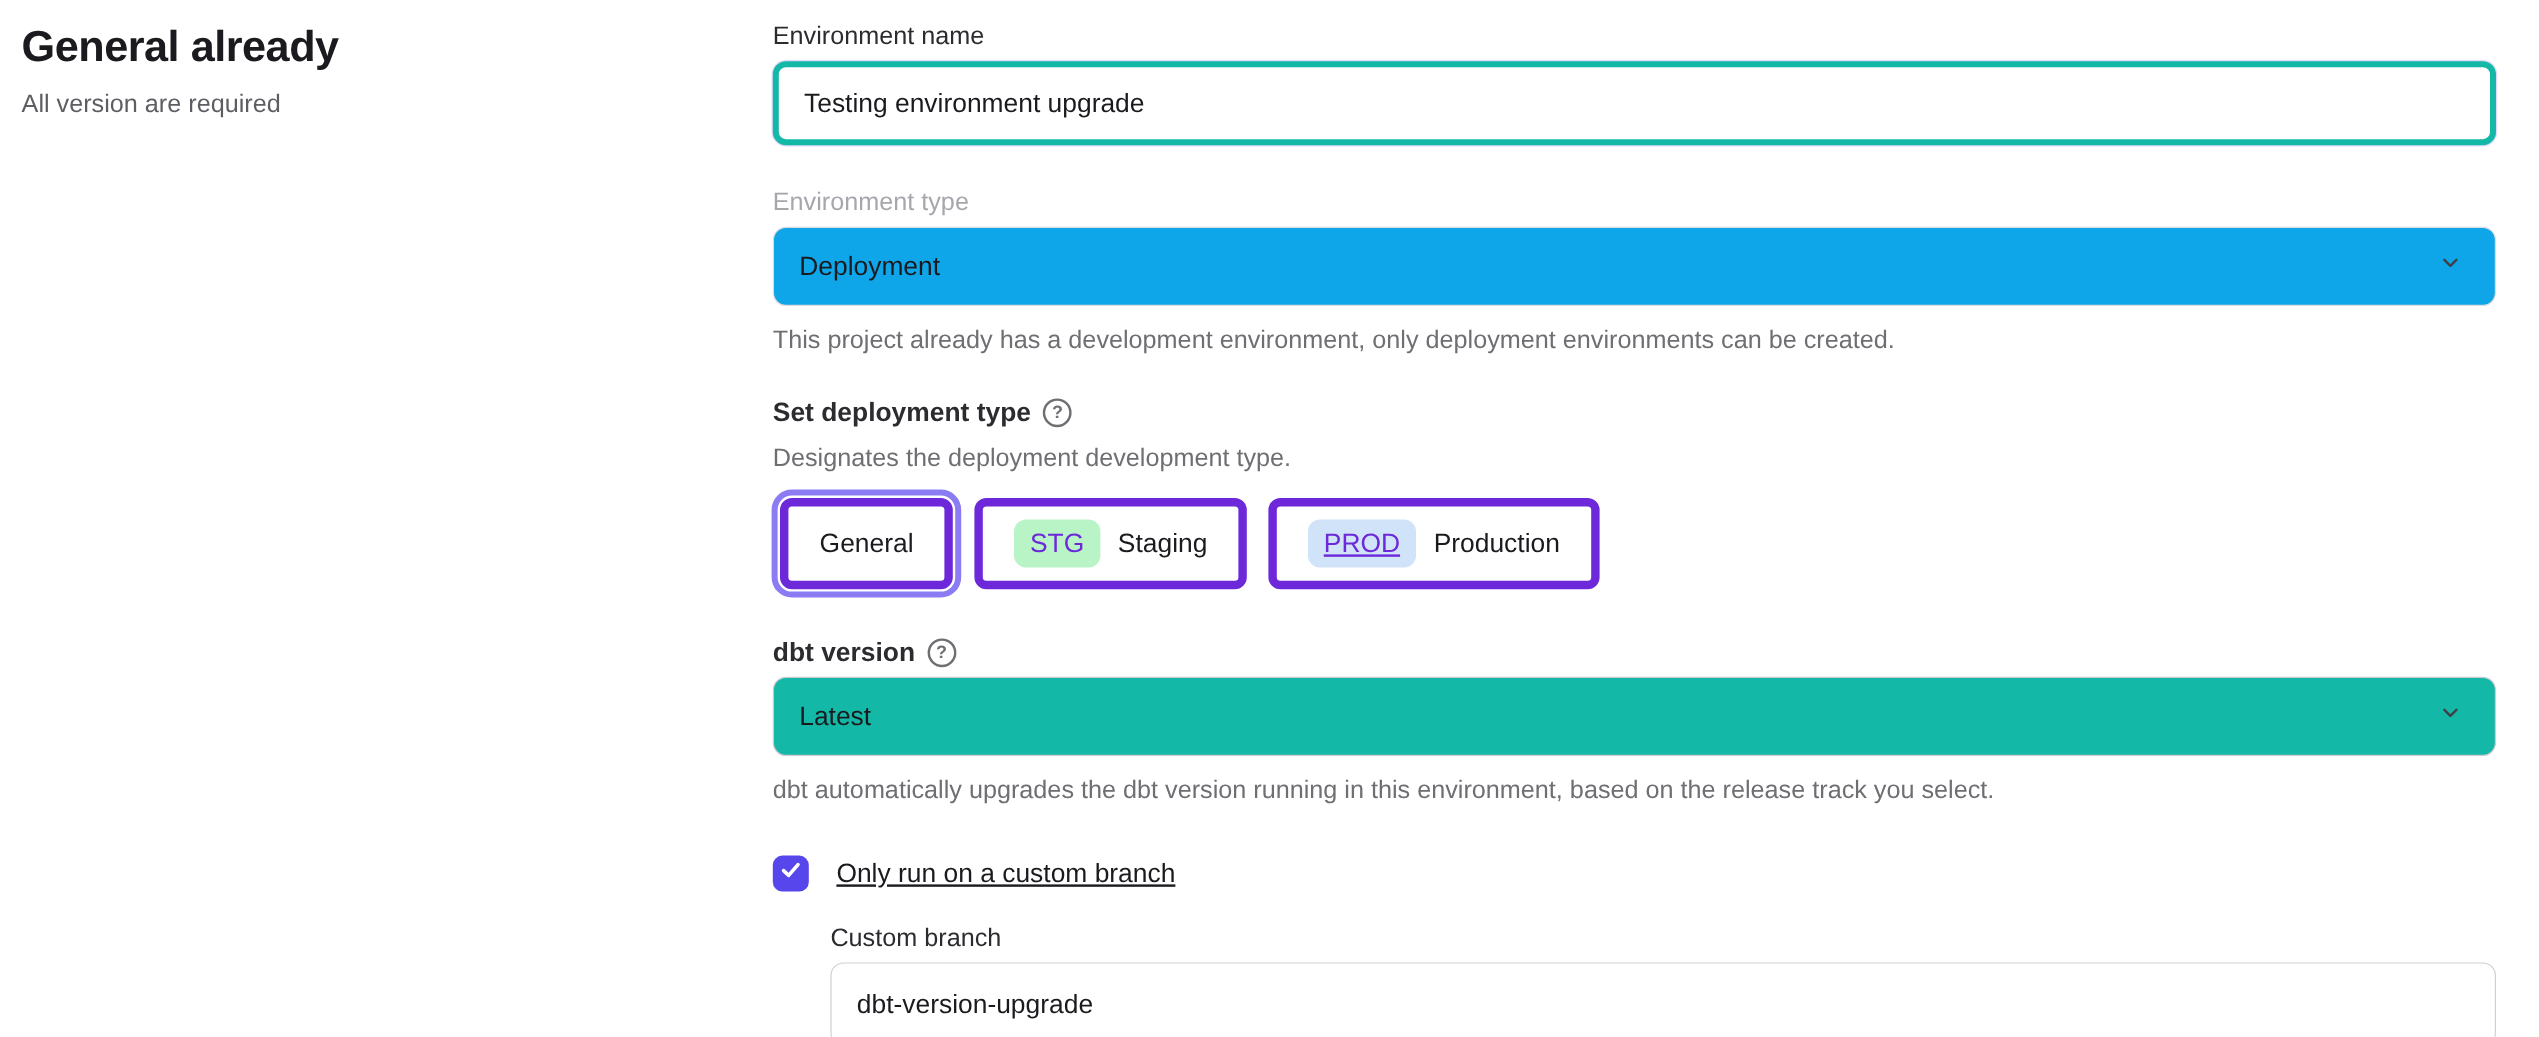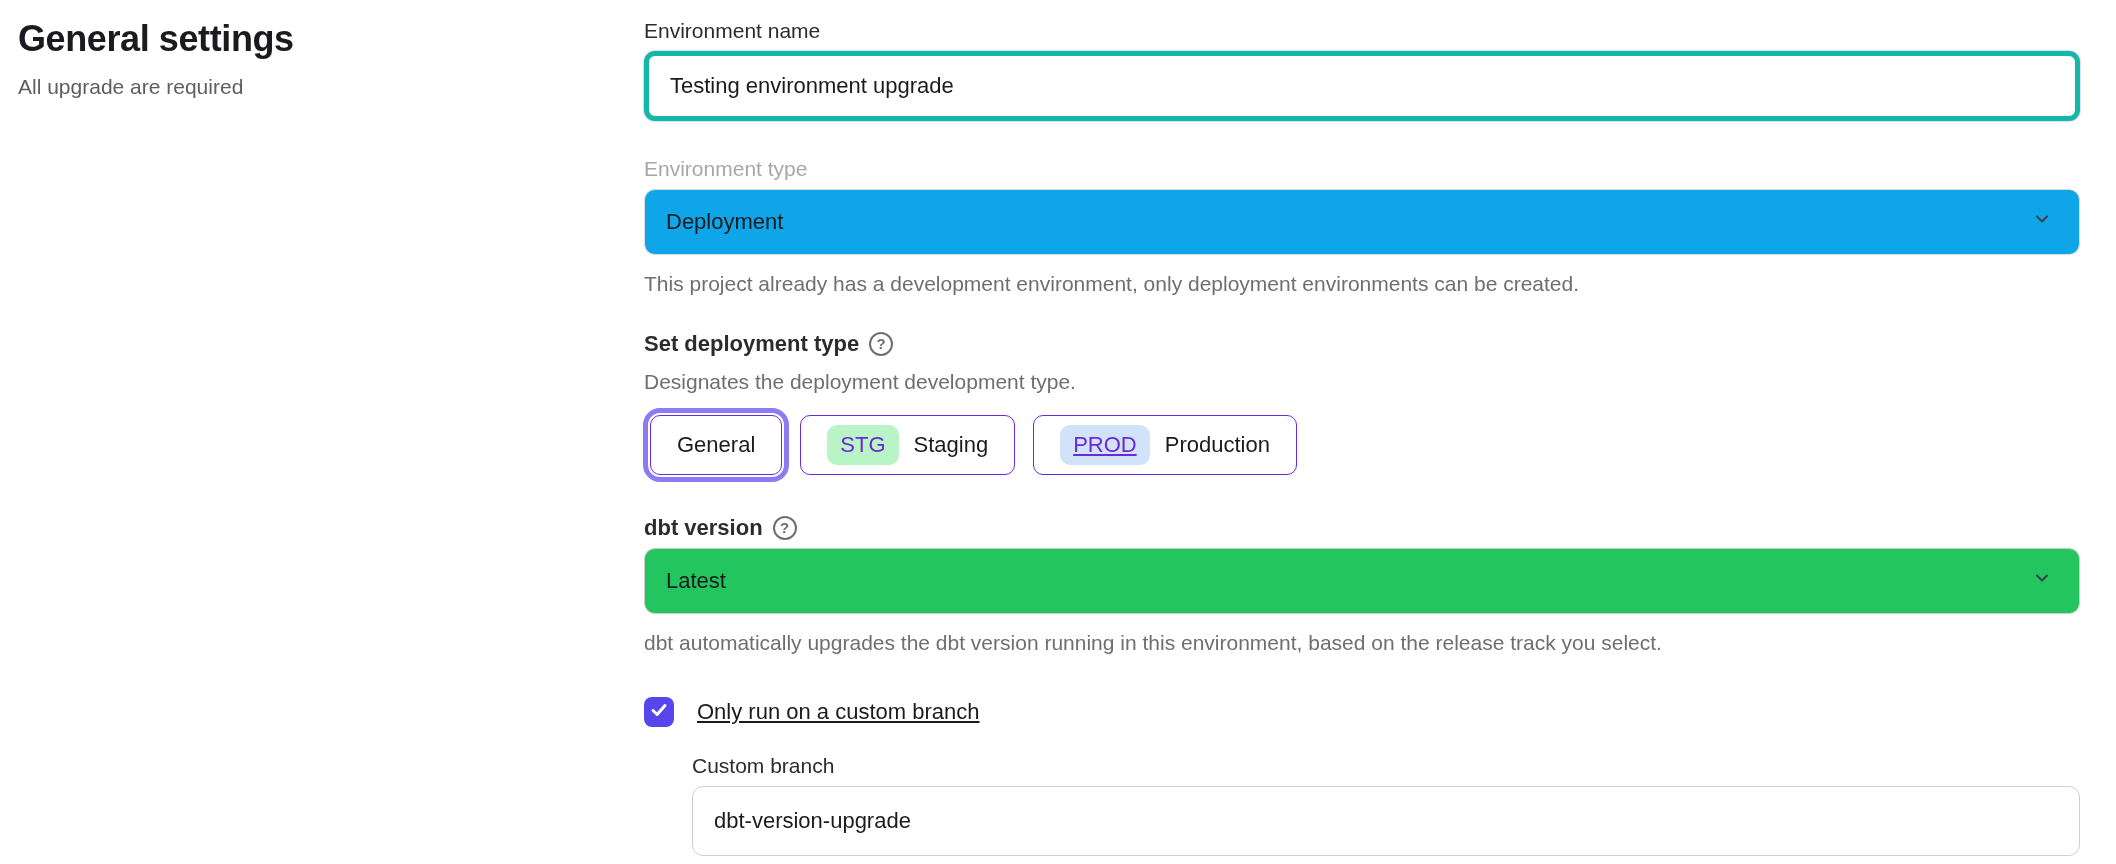--- a/index.html
+++ b/index.html
@@ -80,21 +80,21 @@
     align-items: center;
     justify-content: space-between;
     width: 100%;
     height: 66px;
     margin-top: 7px;
     border: 1px solid #cacad1;
     border-radius: 11px;
     padding: 0 21px;
     font-size: 22px;
     color: #1b1b1f;
-    background: #22c55e;
+    background: #14b8a6;
     cursor: pointer;
   }
   .select-box.disabled {
     background: #0ea5e9;
     border-color: #dcdce0;
     cursor: default;
   }
   .chevron { flex: none; margin-right: 6px; }
 
   .helper-text {
@@ -107,24 +107,24 @@
   .section-gap-lg { margin-top: 35px; }
   .section-gap-md { margin-top: 34px; }
 
   .desc-text { margin-top: 13px; font-size: 21px; color: #6e6e73; }
 
   .btn-row { display: flex; gap: 18px; margin-top: 15px; padding: 6px 0 6px 6px; }
   .type-btn {
     display: flex;
     align-items: center;
     gap: 15px;
-    height: 60px;
+    height: 76px;
     padding: 0 26px;
     background: #ffffff;
-    border: 1px solid #6d28d9;
+    border: 7px solid #6d28d9;
     border-radius: 10px;
     font-size: 22px;
     font-family: inherit;
     color: #1b1b1f;
     cursor: pointer;
   }
   .type-btn.selected {
     outline: 5px solid #8b7cf4;
     outline-offset: 2px;
   }
@@ -161,22 +161,22 @@
   .checkbox-label { font-size: 22px; color: #1b1b1f; }
 
   .branch-label { margin-top: 26px; margin-left: 48px; }
 </style>
 </head>
 <body>
 
 <div class="layout">
 
   <aside class="left">
-    <h1 class="page-title">General settings</h1>
-    <p class="page-subtitle">All upgrade are required</p>
+    <h1 class="page-title">General already</h1>
+    <p class="page-subtitle">All version are required</p>
   </aside>
 
   <main class="form-col">
 
     <div>
       <div class="field-label">
         <span>Environment name</span>
       </div>
       <input class="text-input focused" type="text" value="Testing environment upgrade" style="">
     </div>

